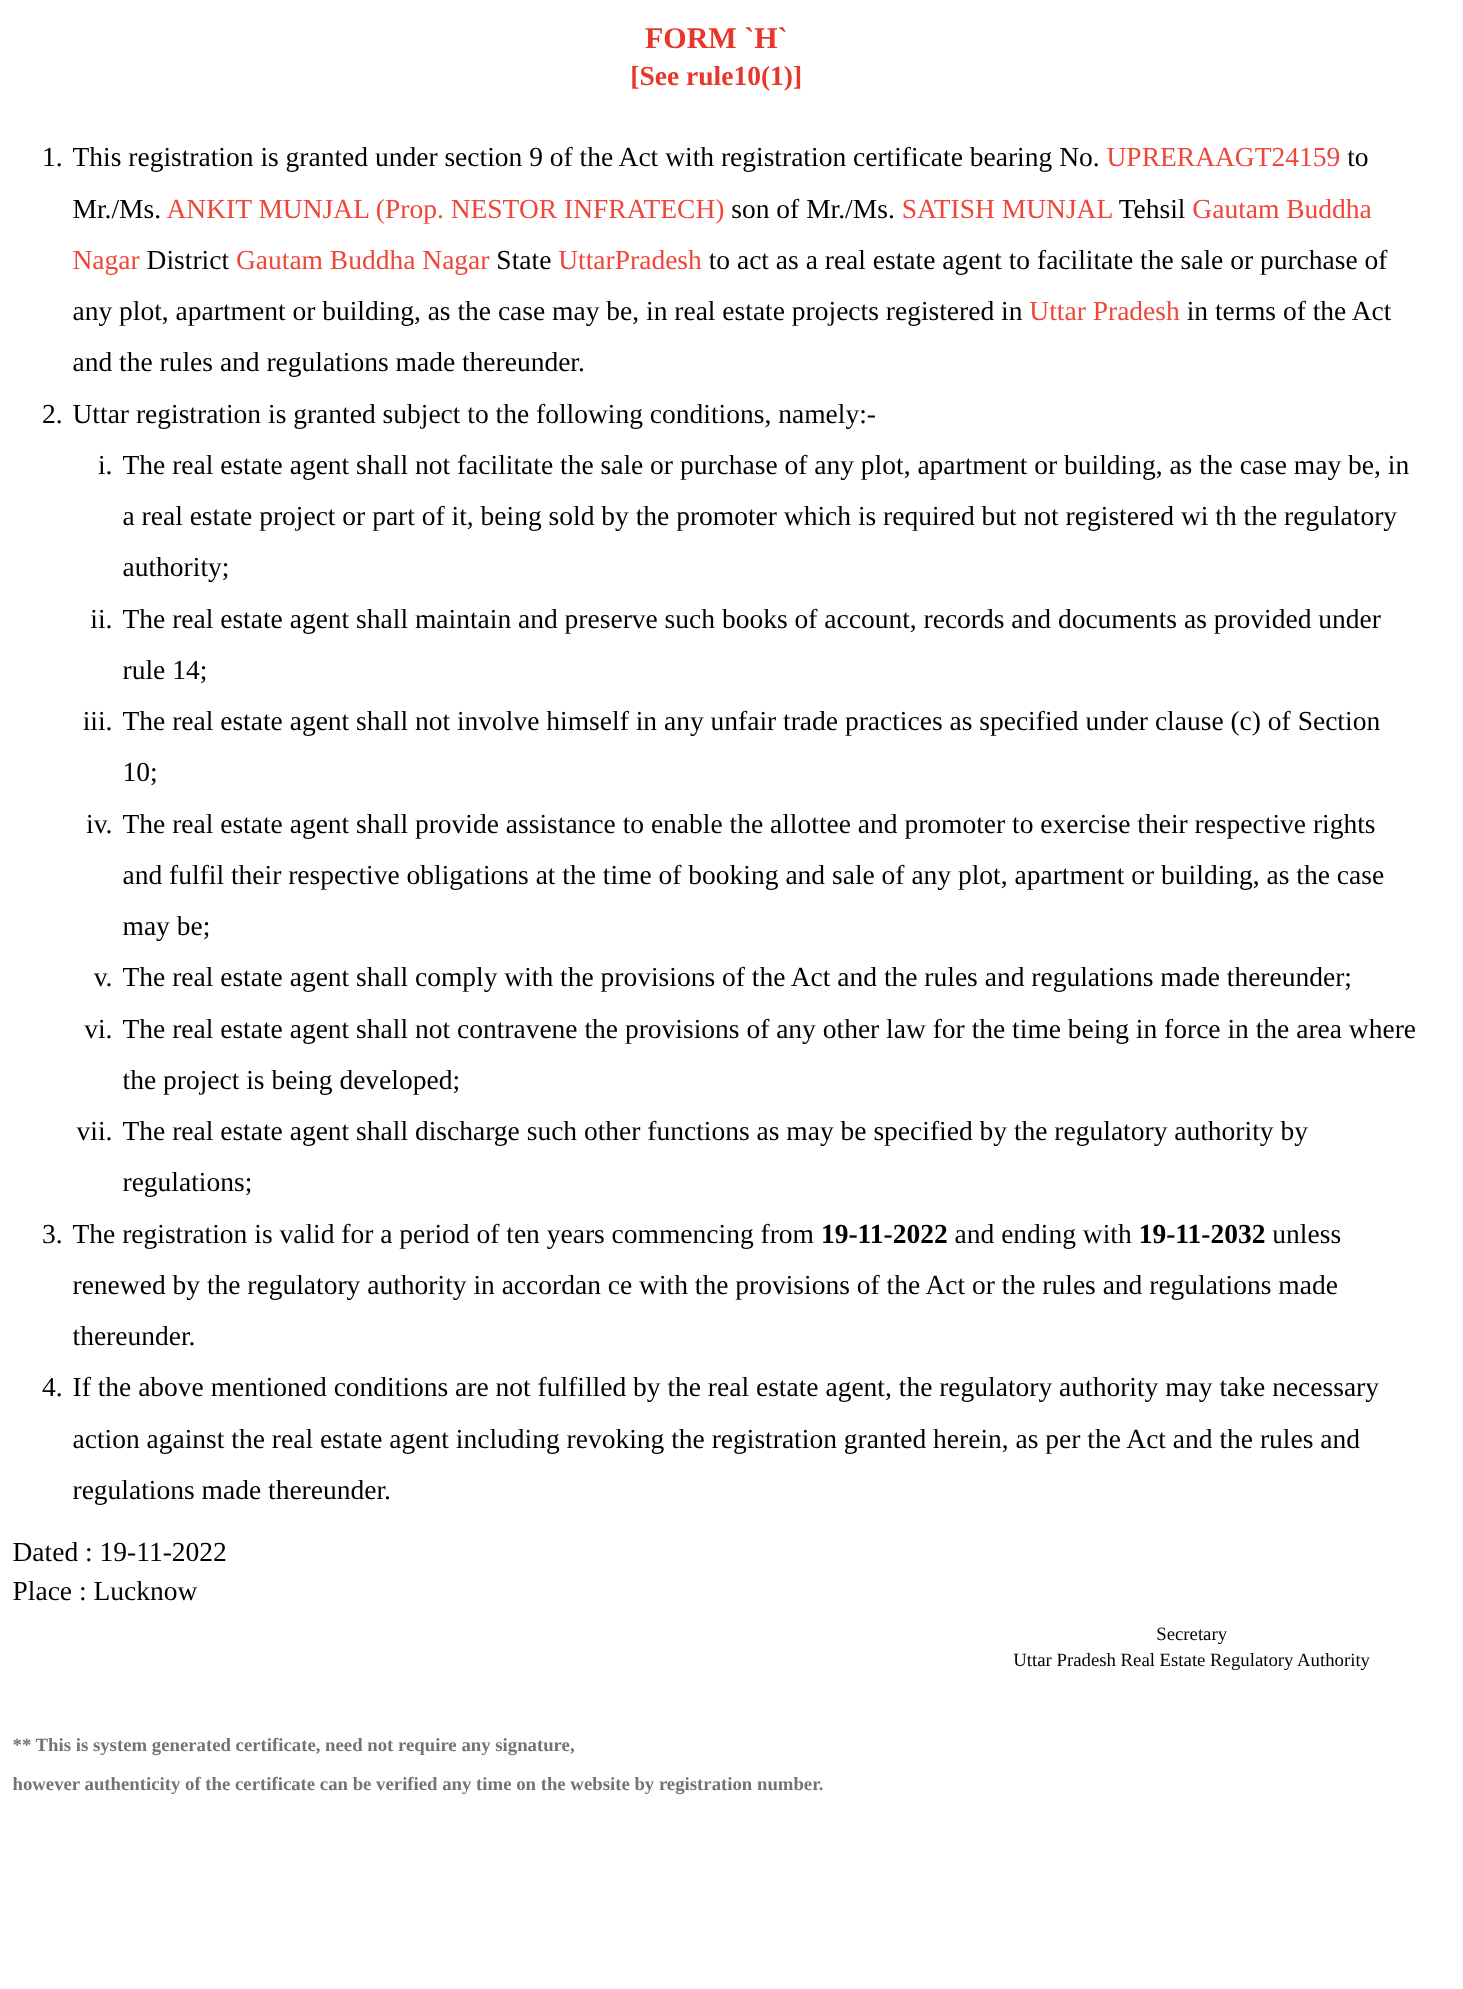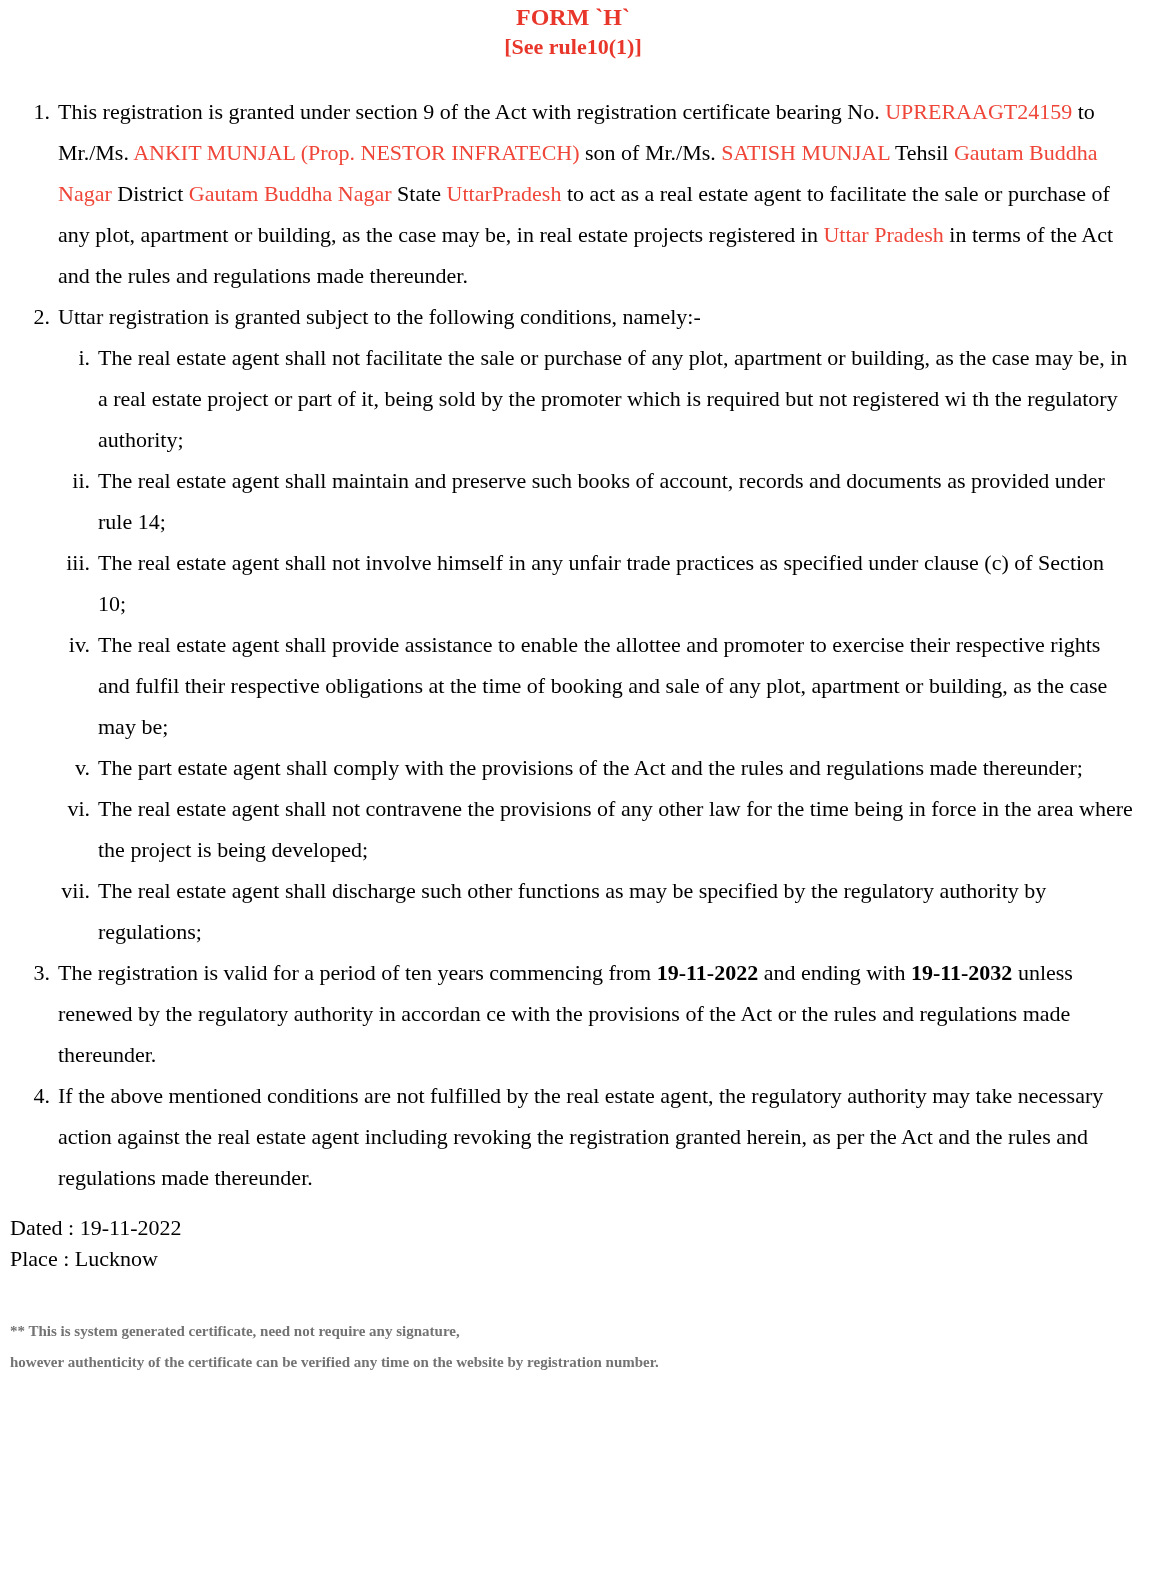--- a/index.html
+++ b/index.html
@@ -1,20 +1,20 @@
 <!DOCTYPE html>
 <html><head>
 <meta charset="utf-8">
 <style>
   html, body { margin: 0; padding: 0; background: #ffffff; }
   .page {
     width: 1170px;
     min-height: 1591px;
     box-sizing: border-box;
-    padding: 2px 34px 20px 10px;
+    padding: 16px 34px 20px 10px;
     background: #ffffff;
     font-family: "Liberation Serif", serif;
     color: #000000;
     position: relative;
   }
   
   .doc-header { text-align: center; }
   .form-title {
     color: #e8362b;
     font-weight: bold;
@@ -111,21 +111,21 @@
           <div class="sub-li">
             <span class="marker">iii.</span>
             <div class="content">The real estate agent shall not involve himself in any unfair trade practices as specified under clause (c) of Section 10;</div>
           </div>
           <div class="sub-li">
             <span class="marker">iv.</span>
             <div class="content">The real estate agent shall provide assistance to enable the allottee and promoter to exercise their respective rights and fulfil their respective obligations at the time of booking and sale of any plot, apartment or building, as the case may be;</div>
           </div>
           <div class="sub-li">
             <span class="marker">v.</span>
-            <div class="content">The part estate agent shall comply with the provisions of the Act and the rules and regulations made thereunder;</div>
+            <div class="content">The real estate agent shall comply with the provisions of the Act and the rules and regulations made thereunder;</div>
           </div>
           <div class="sub-li">
             <span class="marker">vi.</span>
             <div class="content">The real estate agent shall not contravene the provisions of any other law for the time being in force in the area where the project is being developed;</div>
           </div>
           <div class="sub-li">
             <span class="marker">vii.</span>
             <div class="content">The real estate agent shall discharge such other functions as may be specified by the regulatory authority by regulations;</div>
           </div>
         </div>
@@ -142,19 +142,25 @@
       <div class="content">If the above mentioned conditions are not fulfilled by the real estate agent, the regulatory authority may take necessary action against the real estate agent including revoking the registration granted herein, as per the Act and the rules and regulations made thereunder.</div>
     </div>
 
   </div>
 
   <div class="date-block">
     <div>Dated : 19-11-2022</div>
     <div>Place : Lucknow</div>
   </div>
 
+  <div class="sig-row">
+    <div class="sig-block">
+      <div>Secretary</div>
+      <div>Uttar Pradesh Real Estate Regulatory Authority</div>
+    </div>
+  </div>
 
   <div class="footnote">
     <div>** This is system generated certificate, need not require any signature,</div>
     <div>however authenticity of the certificate can be verified any time on the website by registration number.</div>
   </div>
 
 </div>
 
 </body></html>

